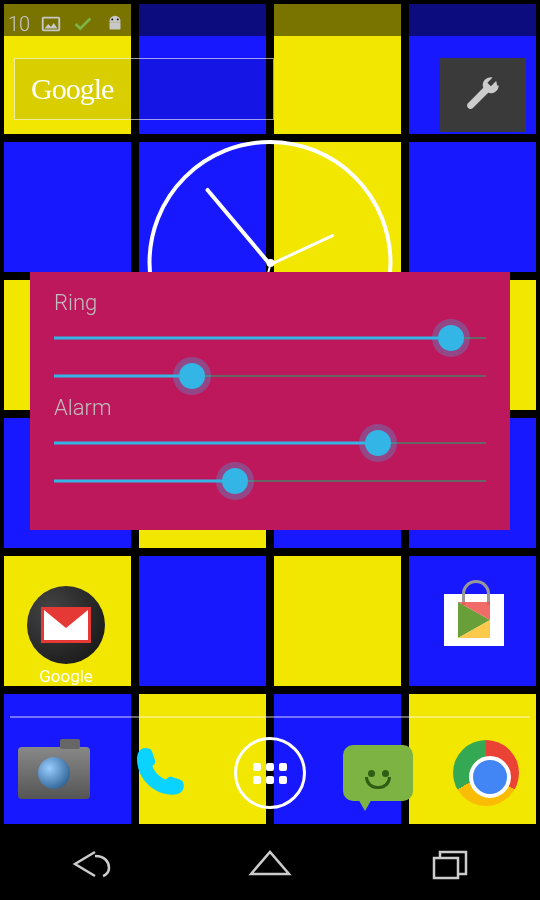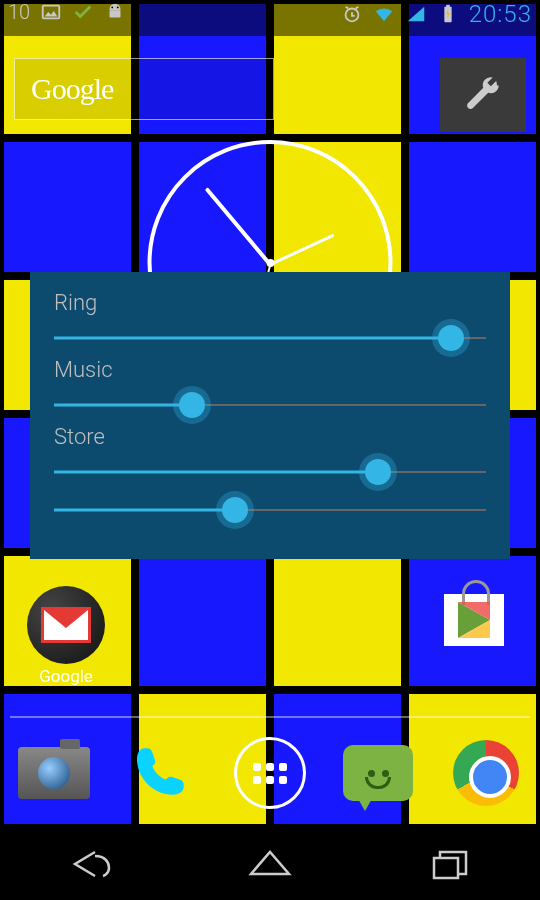--- a/index.html
+++ b/index.html
@@ -5,42 +5,42 @@
   * { margin: 0; padding: 0; box-sizing: border-box; }
   html, body { width: 540px; height: 900px; overflow: hidden; font-family: Roboto, "Helvetica Neue", Arial, sans-serif; }
   body { position: relative; background: #000; }
 
   
   .wallpaper { position: absolute; inset: 0; display: grid; grid-template-columns: repeat(4, 1fr); grid-auto-rows: 130px; gap: 8px; padding: 4px; background: #000; }
   .wallpaper div { background: #1818ff; }
   .wallpaper .y { background: #f2e700; }
 
   
-  .status-bar { position: absolute; top: 0; left: 0; right: 0; height: 36px; background: rgba(0,0,0,0.5); display: flex; align-items: flex-start; color: #c8c8c8; font-size: 20px; padding: 0 8px; }
+  .status-bar { position: absolute; top: 0; left: 0; right: 0; height: 36px; background: rgba(0,0,0,0.5); display: flex; align-items: flex-end; color: #c8c8c8; font-size: 20px; padding: 0 8px; }
   .status-left { display: flex; align-items: center; gap: 10px; font-weight: 300; }
   .status-right { margin-left: auto; display: flex; align-items: center; gap: 10px; color: #33b5e5; }
   .status-right .time { font-size: 24px; font-weight: 300; letter-spacing: 1px; }
 
   
   .search-widget { position: absolute; top: 58px; left: 14px; width: 260px; height: 62px; border: 1.5px solid rgba(255,255,255,0.6); display: flex; align-items: center; padding: 0 16px; color: #fff; font-size: 30px; background: rgba(0,0,0,0.1); }
   .search-widget span { font-family: Georgia, serif; letter-spacing: -1px; }
 
   
   .wrench-widget { position: absolute; top: 58px; right: 14px; width: 86px; height: 74px; background: #3a3a3a; display: flex; align-items: center; justify-content: center; }
 
   
   .clock { position: absolute; top: 140px; left: 50%; transform: translateX(-50%); width: 245px; height: 245px; border: 4px solid #fff; border-radius: 50%; }
   .clock::after { content:''; position:absolute; top:50%; left:50%; width:8px; height:8px; background:#fff; border-radius:50%; transform:translate(-50%,-50%);}
   .hand { position: absolute; top: 50%; left: 50%; background: #fff; transform-origin: 0 50%; height: 4px; border-radius: 2px; }
   .hand.m { width: 100px; transform: rotate(230deg); }
   .hand.h { width: 70px; transform: rotate(-25deg); height:3px;}
   .hand.s { width: 115px; transform: rotate(105deg); height: 2px; }
 
   
-  .volume-panel { position: absolute; top: 272px; left: 30px; right: 30px; background: #0c4a6e; padding: 14px 24px 30px; }
+  .volume-panel { position: absolute; top: 272px; left: 30px; right: 30px; background: #be185d; padding: 14px 24px 30px; }
   .vol-row { margin-top: 4px; }
   .vol-label { color: #bfbfbf; font-size: 22px; font-weight: 300; }
   .vol-slider { position: relative; height: 30px; margin: 8px 0 4px; }
   .vol-track { position: absolute; top: 50%; left: 0; right: 0; height: 2px; background: #666; transform: translateY(-50%); }
   .vol-fill { position: absolute; top: 50%; left: 0; height: 3px; background: #33b5e5; transform: translateY(-50%); }
   .vol-thumb { position: absolute; top: 50%; width: 26px; height: 26px; border-radius: 50%; background: #33b5e5; transform: translate(-50%,-50%); box-shadow:0 0 0 6px rgba(51,181,229,0.3);}
 
   
   .app-icon { position: absolute; width: 100px; text-align: center; color: #fff; font-size: 17px; }
   .folder-circle { width:78px; height:78px; margin:0 auto 2px; border-radius:50%; background: radial-gradient(circle at 30% 30%, #444, #111); display:flex; align-items:center; justify-content:center;}
@@ -123,38 +123,20 @@
     <svg class="si" viewBox="0 0 24 24" fill="none" stroke="#7cb342" stroke-width="3">
         <path d="M4 12l5 5L20 6"></path>
       </svg>
     <svg class="si" viewBox="0 0 24 24" fill="#c8c8c8">
         <path d="M6 9a6 6 0 0112 0v1H6z"></path>
         <rect x="6" y="10" width="12" height="8" rx="1"></rect>
         <circle cx="9" cy="7" r="1" fill="#000"></circle>
         <circle cx="15" cy="7" r="1" fill="#000"></circle>
       </svg>
   </div>
-  <div class="status-right">
-    <svg class="si" viewBox="0 0 24 24" fill="none" stroke="#c8c8c8" stroke-width="2">
-        <circle cx="12" cy="13" r="7"></circle>
-        <path d="M12 10v4h3M5 4l3 2M19 4l-3 2"></path>
-      </svg>
-    <svg class="si" viewBox="0 0 24 24" fill="#33b5e5">
-        <path d="M12 20l9-11a15 15 0 00-18 0z"></path>
-      </svg>
-    <svg class="si" viewBox="0 0 24 24" fill="#33b5e5">
-        <path d="M3 20h18V4z"></path>
-      </svg>
-    <svg class="si" viewBox="0 0 24 24" fill="#c8c8c8">
-        <rect x="8" y="4" width="8" height="17" rx="1"></rect>
-        <rect x="10" y="2" width="4" height="3"></rect>
-        <path d="M12 7l-2 5h2l-1 5 3-6h-2z" fill="#ffb300"></path>
-      </svg>
-    <span class="time">20:53</span>
-  </div>
 </div>
 
 <div class="search-widget">
   <span>Google</span>
 </div>
 
 <div class="wrench-widget">
   <svg width="42" height="42" viewBox="0 0 24 24" fill="#ccc">
       <path d="M21 6.5a4.5 4.5 0 01-6 4.24L6.5 19.2a2 2 0 11-2.8-2.8l8.46-8.5A4.5 4.5 0 0117.5 2l-3 3 2 2 3-3c.3.7.5 1.5.5 2.5z"></path>
     </svg>
@@ -169,29 +151,28 @@
 <div class="volume-panel">
   <div class="vol-row">
     <div class="vol-label">Ring</div>
     <div class="vol-slider">
       <div class="vol-track"></div>
         <div class="vol-fill" style="width:92%"></div>
         <div class="vol-thumb" style="left:92%"></div>
     </div>
   </div>
   <div class="vol-row">
-    <div class="vol-label">Music</div>
     <div class="vol-slider">
       <div class="vol-track"></div>
         <div class="vol-fill" style="width:32%"></div>
         <div class="vol-thumb" style="left:32%"></div>
     </div>
   </div>
   <div class="vol-row">
-    <div class="vol-label">Store</div>
+    <div class="vol-label">Alarm</div>
     <div class="vol-slider">
       <div class="vol-track"></div>
         <div class="vol-fill" style="width:75%"></div>
         <div class="vol-thumb" style="left:75%"></div>
     </div>
   </div>
   <div class="vol-row">
     <div class="vol-slider">
       <div class="vol-track"></div>
         <div class="vol-fill" style="width:42%"></div>

